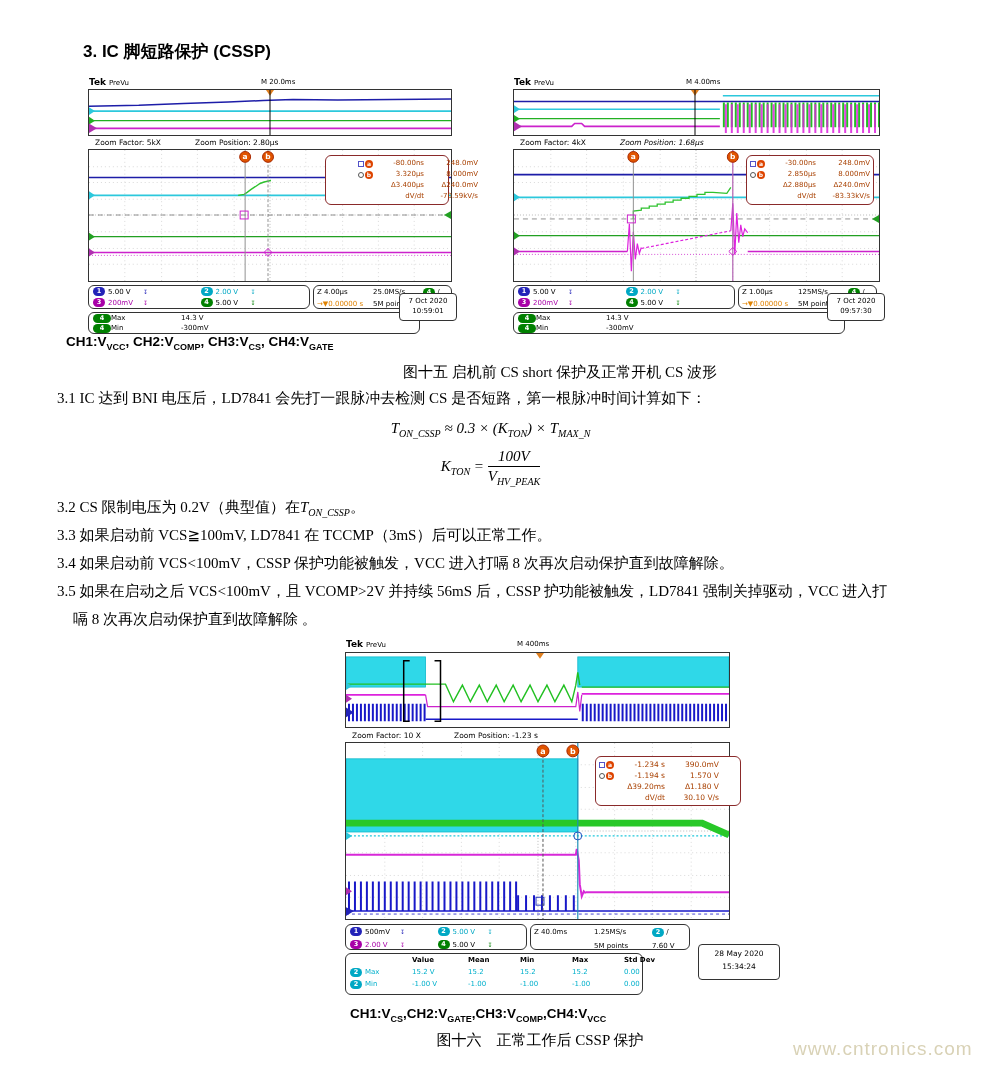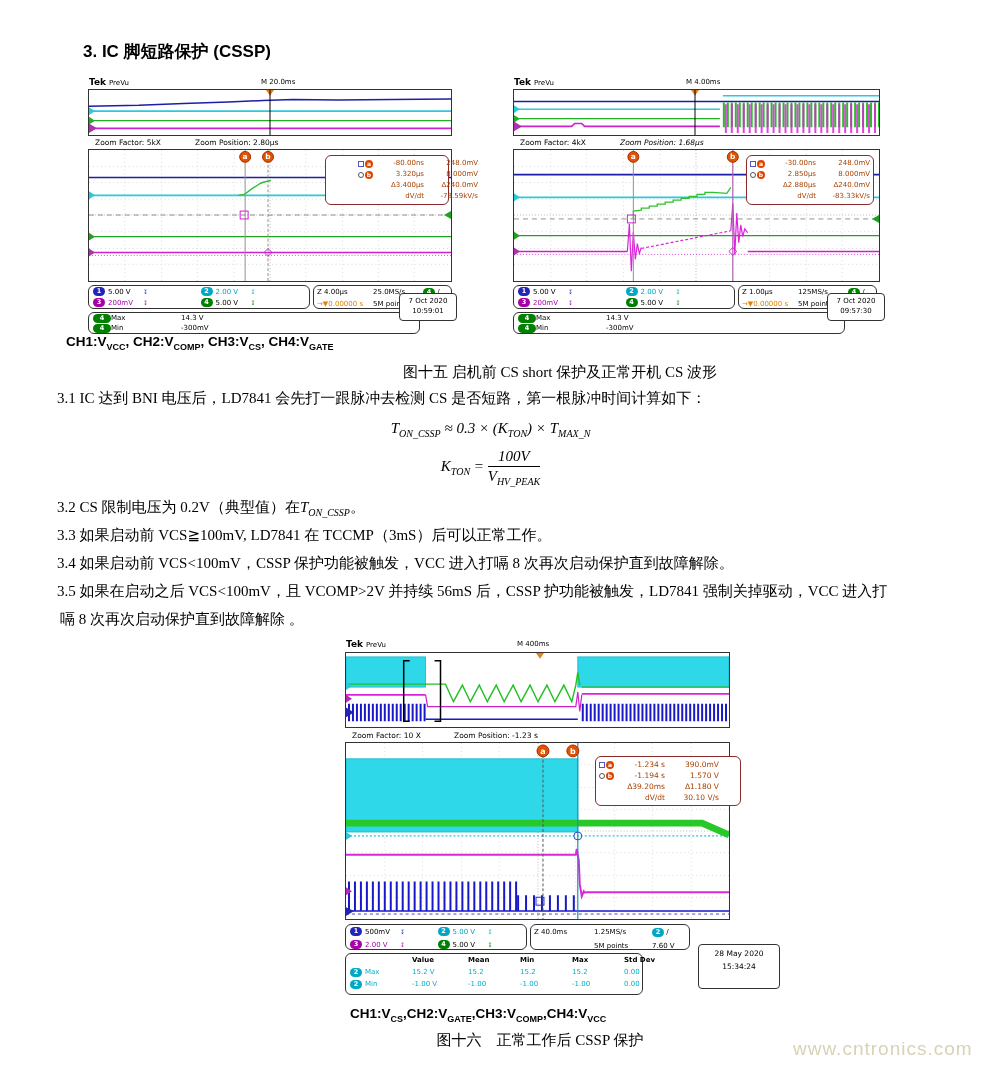--- a/index.html
+++ b/index.html
@@ -375,21 +375,21 @@
       <span class="den"><span>V</span><sub>HV_PEAK</sub></span>
     </span>
 </div>
 
 <div class="abs body-line" style="left:57px; top:498px;">
   <span>3.2 CS 限制电压为 0.2V（典型值）在</span><span class="formula" style="font-size:15px;text-align:center;"><span>T</span><sub>ON_CSSP</sub></span><span>。</span>
 </div>
 <div class="abs body-line" style="left:57px; top:526px;">3.3 如果启动前 VCS≧100mV, LD7841 在 TCCMP（3mS）后可以正常工作。</div>
 <div class="abs body-line" style="left:57px; top:554px;">3.4 如果启动前 VCS&lt;100mV，CSSP 保护功能被触发，VCC 进入打嗝 8 次再次启动保护直到故障解除。</div>
 <div class="abs body-line" style="left:57px; top:582px;">3.5 如果在启动之后 VCS&lt;100mV，且 VCOMP&gt;2V 并持续 56mS 后，CSSP 护功能被触发，LD7841 强制关掉驱动，VCC 进入打</div>
-<div class="abs body-line" style="left:60px; top:610px;">嗝 8 次再次启动保护直到故障解除 。</div>
+<div class="abs body-line" style="left:73px; top:610px;">嗝 8 次再次启动保护直到故障解除 。</div>
 
 <div class="scope" style="left:342px; top:638px; width:445px; height:360px;">
   <span class="sc-brand" style="left:4px; top:1px;">Tek</span>
   <span class="sc-mode" style="left:24px; top:3px;">PreVu</span>
   <span class="sc-mlabel" style="left:175px; top:2px;">M 400ms</span>
 
   <div class="sc-frame" style="left:3px; top:14px; width:385px; height:76px;">
     <svg viewBox="0 0 385 76" preserveAspectRatio="none">
       <polygon points="191,0 199,0 195,6" fill="#e08020"></polygon>
       <rect x="0" y="4" width="80" height="31" fill="#2fd8e8" stroke="#10b8cc" stroke-width="0.8"></rect>
@@ -540,21 +540,21 @@
           <span>Min</span>
         </span>
       <span class="c">-1.00 V</span>
       <span class="c">-1.00</span>
       <span class="c">-1.00</span>
       <span class="c">-1.00</span>
       <span class="c">0.00</span>
     </div>
   </div>
 
-  <div class="datebox" style="left:356px; top:306px; width:82px; height:45px; font-size:7.5px; line-height:13px;">
+  <div class="datebox" style="left:356px; top:306px; width:82px; height:36px; font-size:7.5px; line-height:13px;">
     <div>28 May 2020</div>
     <div>15:34:24</div>
   </div>
 </div>
 
 <div class="abs chan-caption" style="left:350px; top:1006px;">
   <span>CH1:V</span><sub>CS</sub><span>,CH2:V</span><sub>GATE</sub><span>,CH3:V</span><sub>COMP</sub><span>,CH4:V</span><sub>VCC</sub>
 </div>
 <div class="abs fig-title" style="left:300px; top:1031px; width:480px;">图十六　正常工作后 CSSP 保护</div>
 

